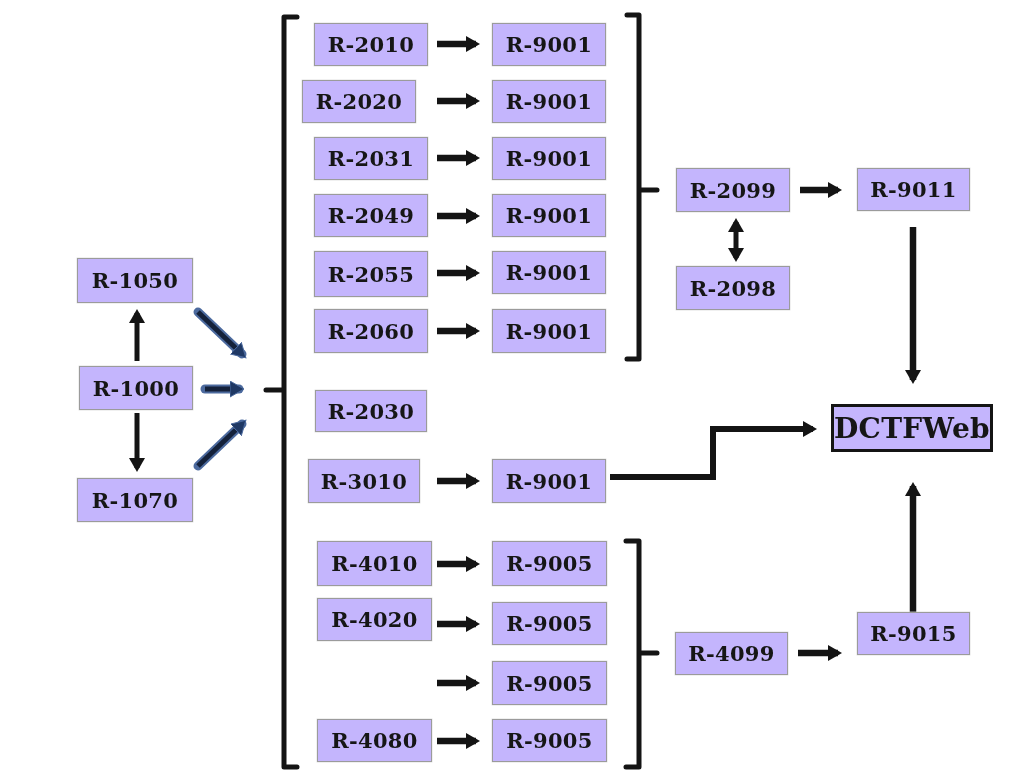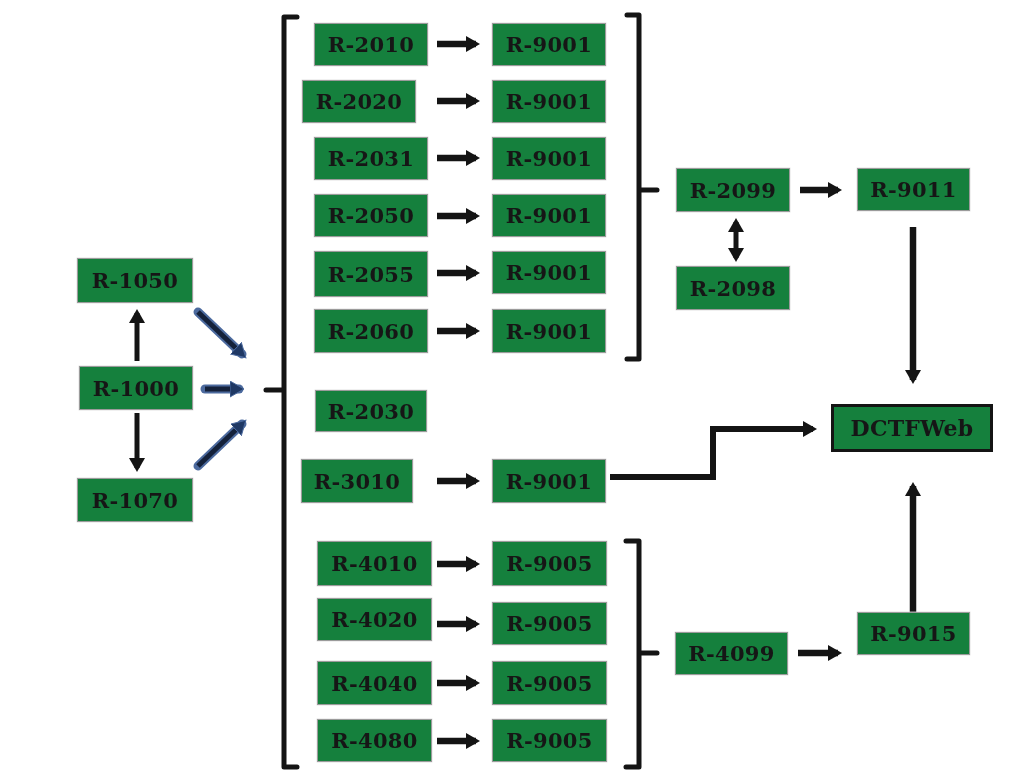--- a/index.html
+++ b/index.html
@@ -7,31 +7,31 @@
     position:relative;
     width:1020px;height:775px;
     background:#ffffff;
     font-family:"DejaVu Serif","Liberation Serif",serif;
     overflow:hidden;
   }
   .node{
     position:absolute;
     box-sizing:border-box;
     border:1.6px solid var(--box-border,#9b9b9b);
-    background:#15803d;
+    background:#c4b5fd;
     display:flex;align-items:center;justify-content:center;
     font-weight:bold;
     font-size:21px;
     color:#161616;
     letter-spacing:.3px;
     box-shadow:0 0 0 .4px #d9d9d9;
   }
   .node.final{
     border:3.2px solid var(--final-border,#141414);
-    font-size:22px;
+    font-size:28px;
     box-shadow:none;
   }
   svg.wires{position:absolute;left:0;top:0;width:1020px;height:775px;}
   .blk{stroke:var(--arrow,#141414);fill:none;}
   .brk{stroke:var(--arrow,#141414);fill:none;stroke-linejoin:round;stroke-linecap:round;}
   .nav-out{stroke:var(--accent-out,#4c6a9e);fill:none;stroke-linecap:round;}
   .nav-in{stroke:var(--accent,#14213a);fill:none;}
 </style>
 </head>
 <body>
@@ -93,40 +93,39 @@
   <div class="node" style="left:77px;top:258px;width:116px;height:45px">R-1050</div>
   <div class="node" style="left:79px;top:366px;width:114px;height:44px">R-1000</div>
   <div class="node" style="left:77px;top:478px;width:116px;height:44px">R-1070</div>
 
   <div class="node" style="left:314px;top:23px;width:114px;height:43px">R-2010</div>
   <div class="node" style="left:492px;top:23px;width:114px;height:43px">R-9001</div>
   <div class="node" style="left:302px;top:80px;width:114px;height:43px">R-2020</div>
   <div class="node" style="left:492px;top:80px;width:114px;height:43px">R-9001</div>
   <div class="node" style="left:314px;top:137px;width:114px;height:43px">R-2031</div>
   <div class="node" style="left:492px;top:137px;width:114px;height:43px">R-9001</div>
-  <div class="node" style="left:314px;top:194px;width:114px;height:43px">R-2050</div>
+  <div class="node" style="left:314px;top:194px;width:114px;height:43px">R-2049</div>
   <div class="node" style="left:492px;top:194px;width:114px;height:43px">R-9001</div>
   <div class="node" style="left:314px;top:251px;width:114px;height:46px">R-2055</div>
   <div class="node" style="left:492px;top:251px;width:114px;height:43px">R-9001</div>
   <div class="node" style="left:314px;top:309px;width:114px;height:44px">R-2060</div>
   <div class="node" style="left:492px;top:309px;width:114px;height:44px">R-9001</div>
 
   <div class="node" style="left:676px;top:168px;width:114px;height:44px">R-2099</div>
   <div class="node" style="left:857px;top:168px;width:113px;height:43px">R-9011</div>
   <div class="node" style="left:676px;top:266px;width:114px;height:44px">R-2098</div>
 
   <div class="node" style="left:315px;top:390px;width:112px;height:42px">R-2030</div>
-  <div class="node" style="left:301px;top:459px;width:112px;height:44px">R-3010</div>
+  <div class="node" style="left:308px;top:459px;width:112px;height:44px">R-3010</div>
   <div class="node" style="left:492px;top:459px;width:114px;height:44px">R-9001</div>
 
   <div class="node" style="left:317px;top:541px;width:115px;height:45px">R-4010</div>
   <div class="node" style="left:492px;top:541px;width:115px;height:45px">R-9005</div>
   <div class="node" style="left:317px;top:598px;width:115px;height:43px">R-4020</div>
   <div class="node" style="left:492px;top:602px;width:115px;height:43px">R-9005</div>
-  <div class="node" style="left:317px;top:661px;width:115px;height:44px">R-4040</div>
   <div class="node" style="left:492px;top:661px;width:115px;height:44px">R-9005</div>
   <div class="node" style="left:317px;top:719px;width:115px;height:43px">R-4080</div>
   <div class="node" style="left:492px;top:719px;width:115px;height:43px">R-9005</div>
 
   <div class="node" style="left:675px;top:632px;width:113px;height:43px">R-4099</div>
   <div class="node" style="left:857px;top:612px;width:113px;height:43px">R-9015</div>
 
   <div class="node final" style="left:831px;top:404px;width:162px;height:48px">DCTFWeb</div>
 
 </div>

